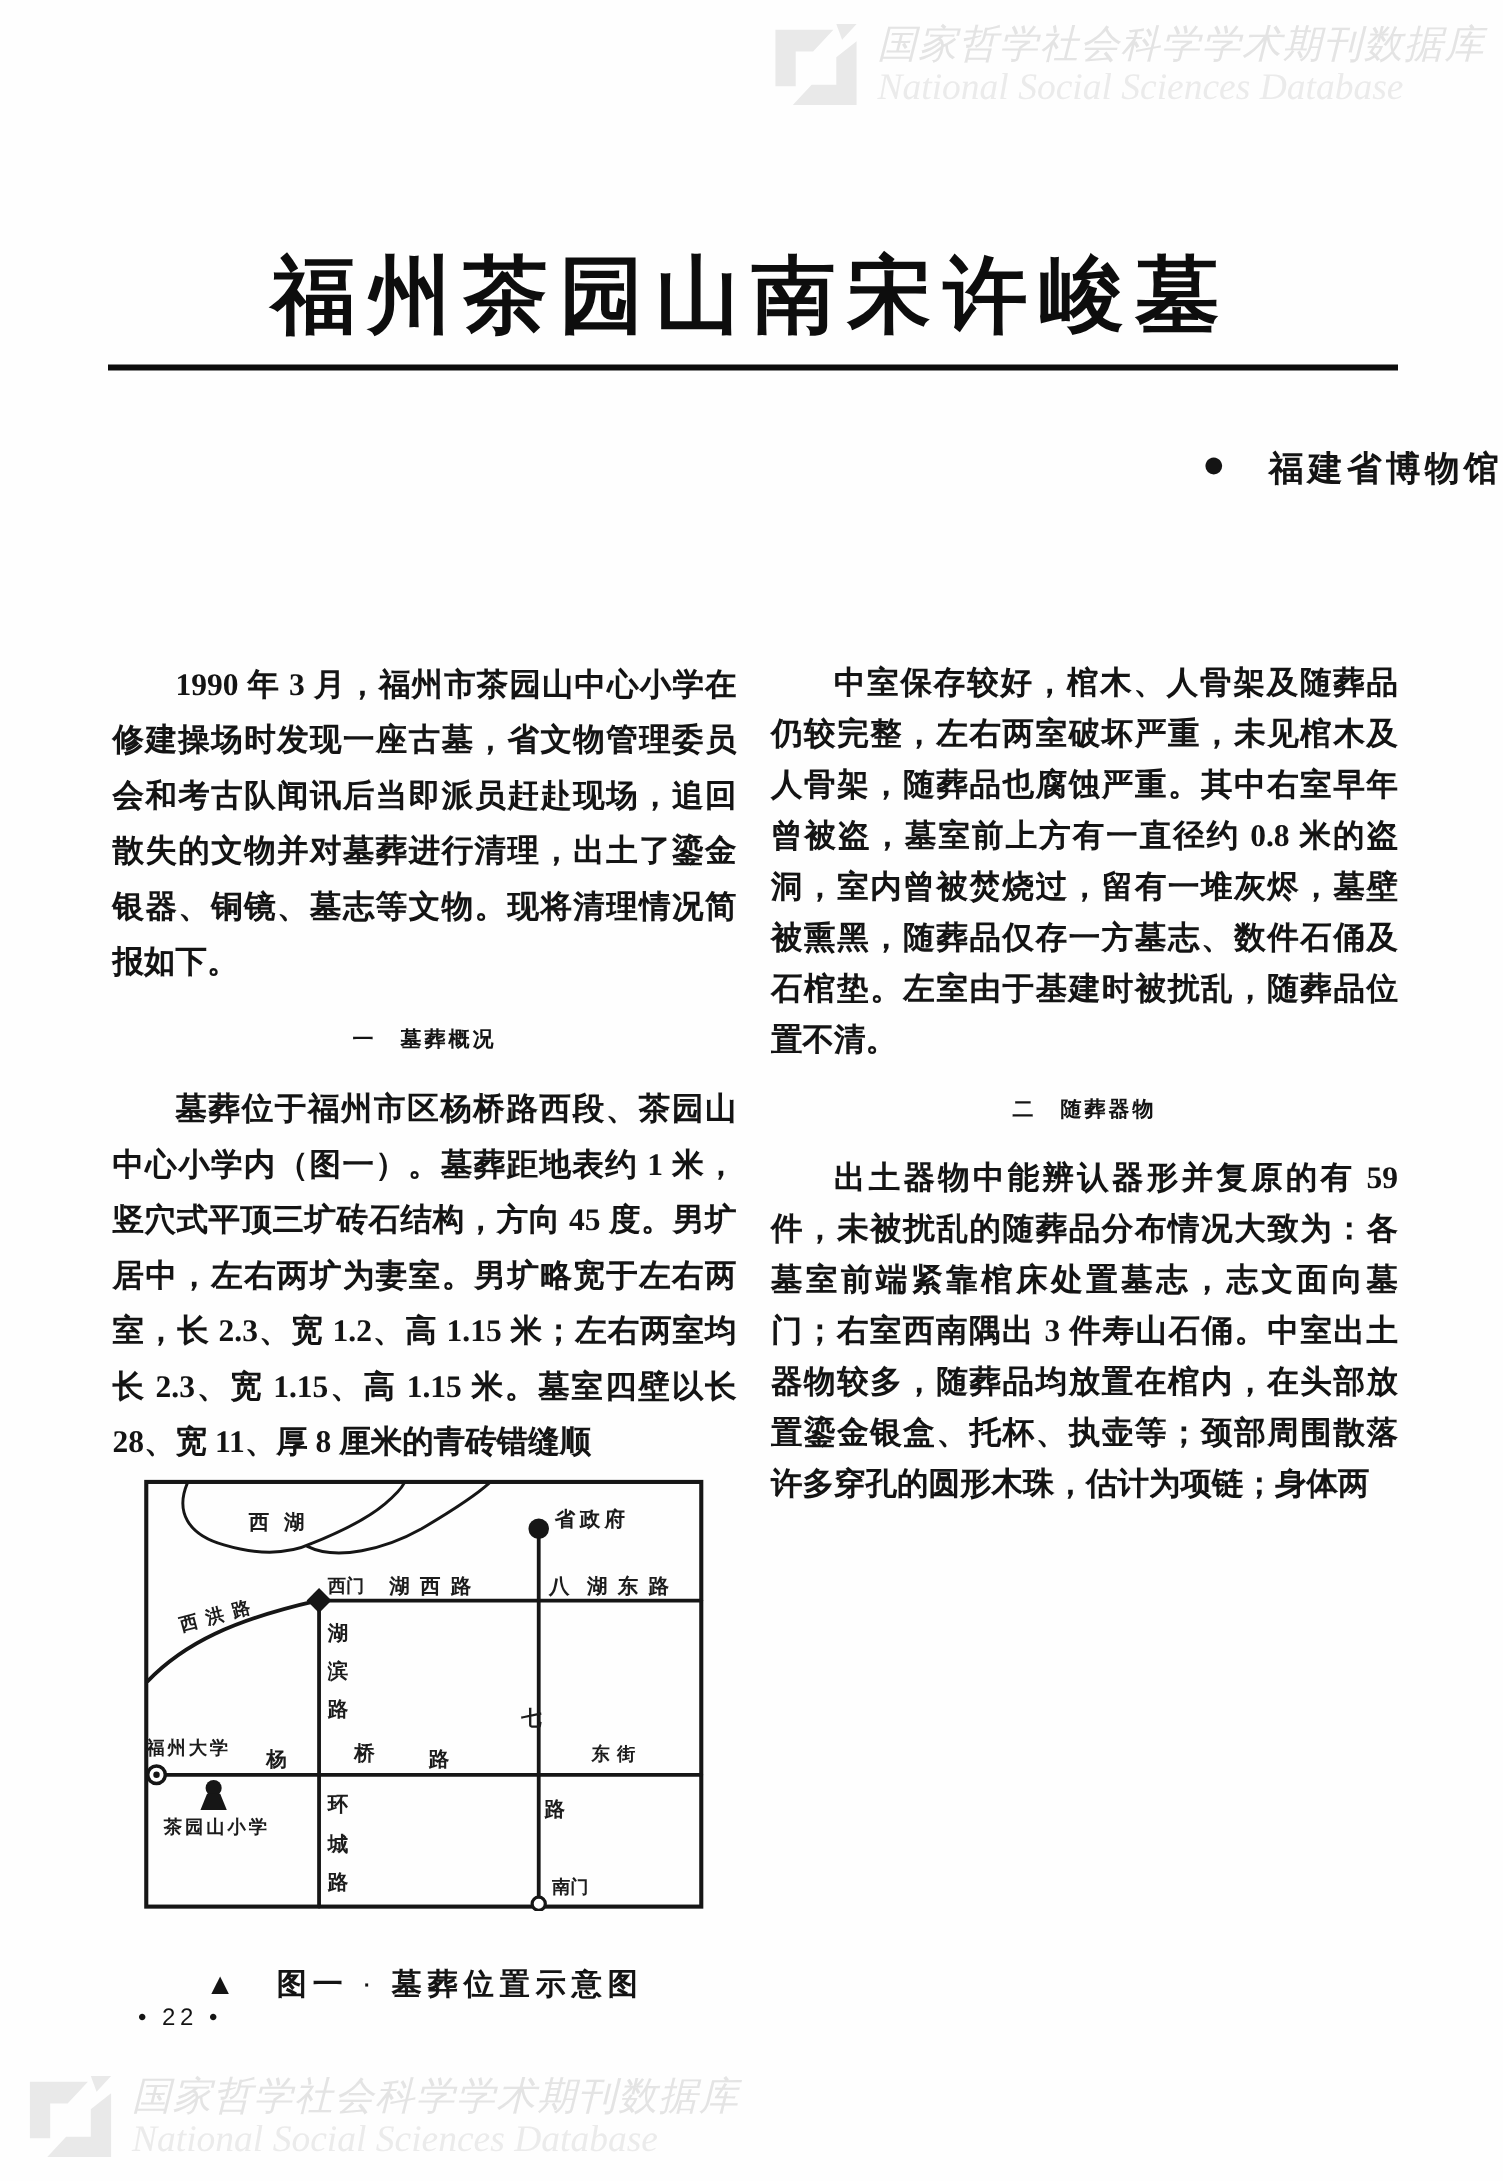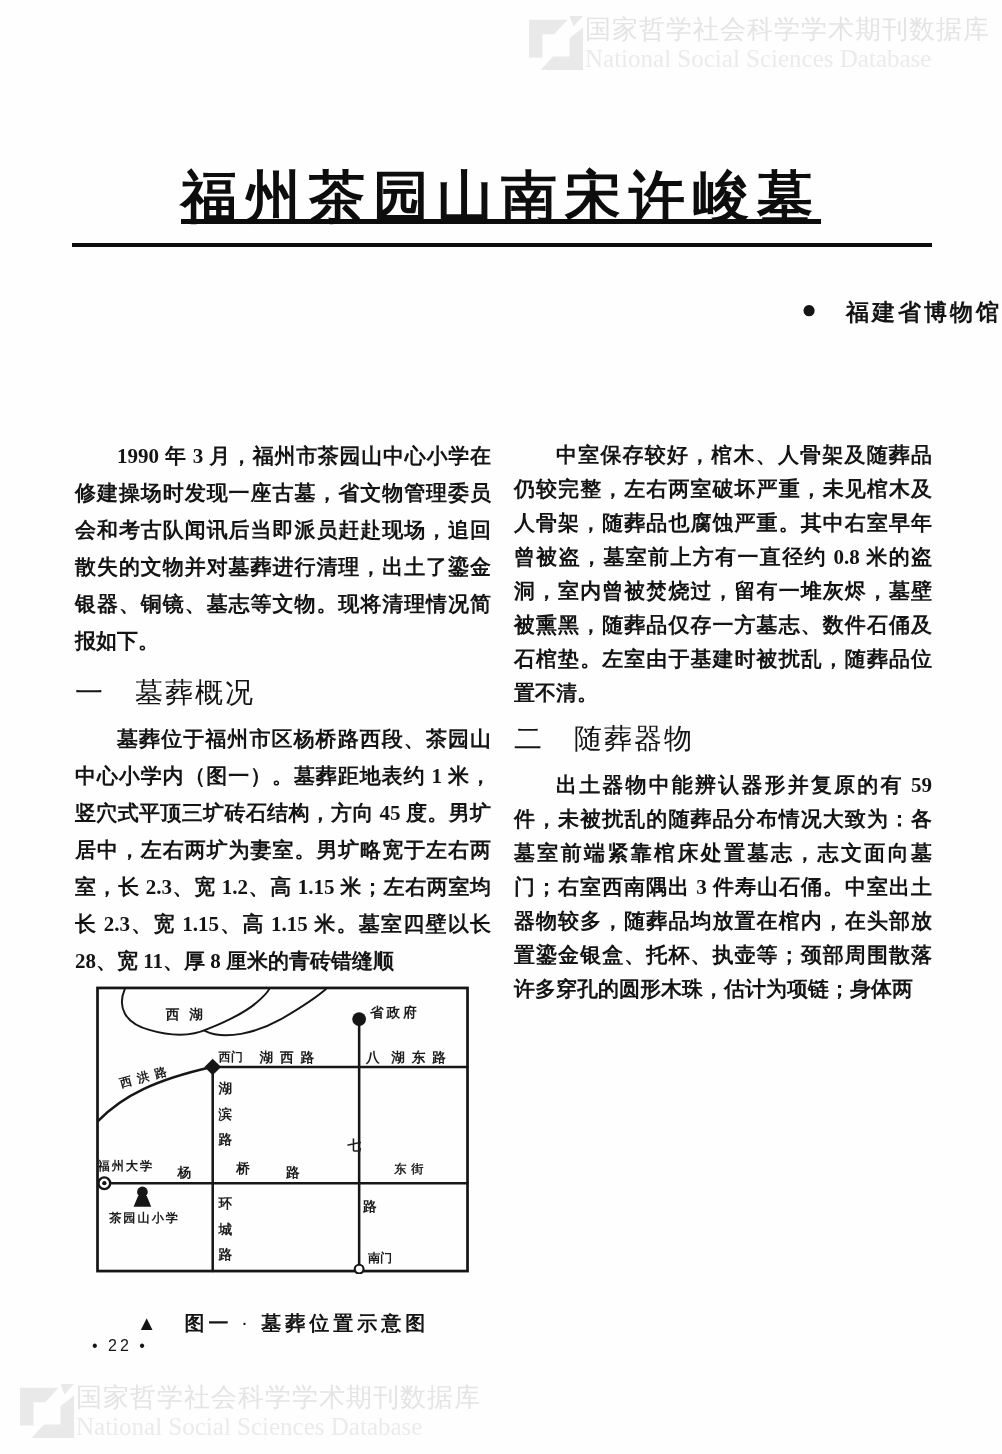--- a/index.html
+++ b/index.html
@@ -2,48 +2,48 @@
 <html><head>
 <meta charset="utf-8">
 <style>
   html,body{margin:0;padding:0;background:#9a9a9a;}
   .page{
     position:relative;width:1002px;height:1454px;background:#fefefe;
     font-family:"Liberation Serif", serif;color:#141414;overflow:hidden;
     margin:0 auto;
   }
   
-  .wm{position:absolute;display:flex;align-items:flex-start;gap:0;pointer-events:none;}
+  .wm{position:absolute;display:flex;align-items:flex-start;gap:12px;pointer-events:none;font-style:italic;}
   .wm-top{top:14px;right:12px;}
   .wm-bottom{top:1382px;left:18px;}
   .wm-logo{width:58px;height:58px;flex:0 0 auto;}
   .wm-lines{display:flex;flex-direction:column;}
   .wm-cn{font-family:"Liberation Sans",sans-serif;font-size:26px;letter-spacing:1px;color:#e4e4e4;line-height:30px;white-space:nowrap;}
   .wm-en{font-family:"Liberation Serif",serif;font-size:25px;color:#ebebeb;line-height:29px;white-space:nowrap;}
   
   .title{
     position:absolute;top:160px;left:0;width:100%;text-align:center;
     font-family:"Liberation Sans",sans-serif;font-weight:900;font-size:56px;
-    letter-spacing:8px;color:#0d0d0d;white-space:nowrap;text-decoration:underline;
+    letter-spacing:8px;color:#0d0d0d;white-space:nowrap;
   }
   .title-rule{position:absolute;top:243px;left:72px;width:860px;height:4px;background:#0d0d0d;}
   .author{
     position:absolute;top:297px;left:0;width:100%;text-align:right;
     font-size:23px;font-weight:bold;letter-spacing:3px;
   }
   .author .dot{display:inline-block;transform:translateY(-2px);margin-right:26px;font-size:26px;}
   
   .col{position:absolute;top:438px;text-align:justify;font-weight:bold;}
   .col p{margin:0;}
   .col-left{left:75px;width:416px;font-size:21px;line-height:37px;}
   .col-right{left:514px;width:418px;font-size:21px;line-height:34px;}
   .indent{text-indent:2em;}
   h3.sec{
-    margin:14px 0 10px 0;font-family:"Liberation Sans",sans-serif;
-    font-weight:400;font-size:28px;letter-spacing:2px;line-height:37px;
+    margin:14px 0 10px 0;text-align:center;font-family:"Liberation Sans",sans-serif;
+    font-weight:700;font-size:14px;letter-spacing:2px;line-height:37px;
   }
   .col-right h3.sec{line-height:34px;margin:12px 0 12px 0;}
   
   .figure{margin-top:6px;}
   .map{display:block;margin:0 auto;}
   .map .rd{stroke:#161616;stroke-width:2.6;fill:none;stroke-linecap:round;}
   .map .thin{stroke:#161616;stroke-width:2;fill:none;stroke-linecap:round;}
   .map text{font-family:"Liberation Sans",sans-serif;font-weight:bold;font-size:14px;fill:#1c1c1c;}
   .map text.sm{font-size:12.5px;}
   .caption{

